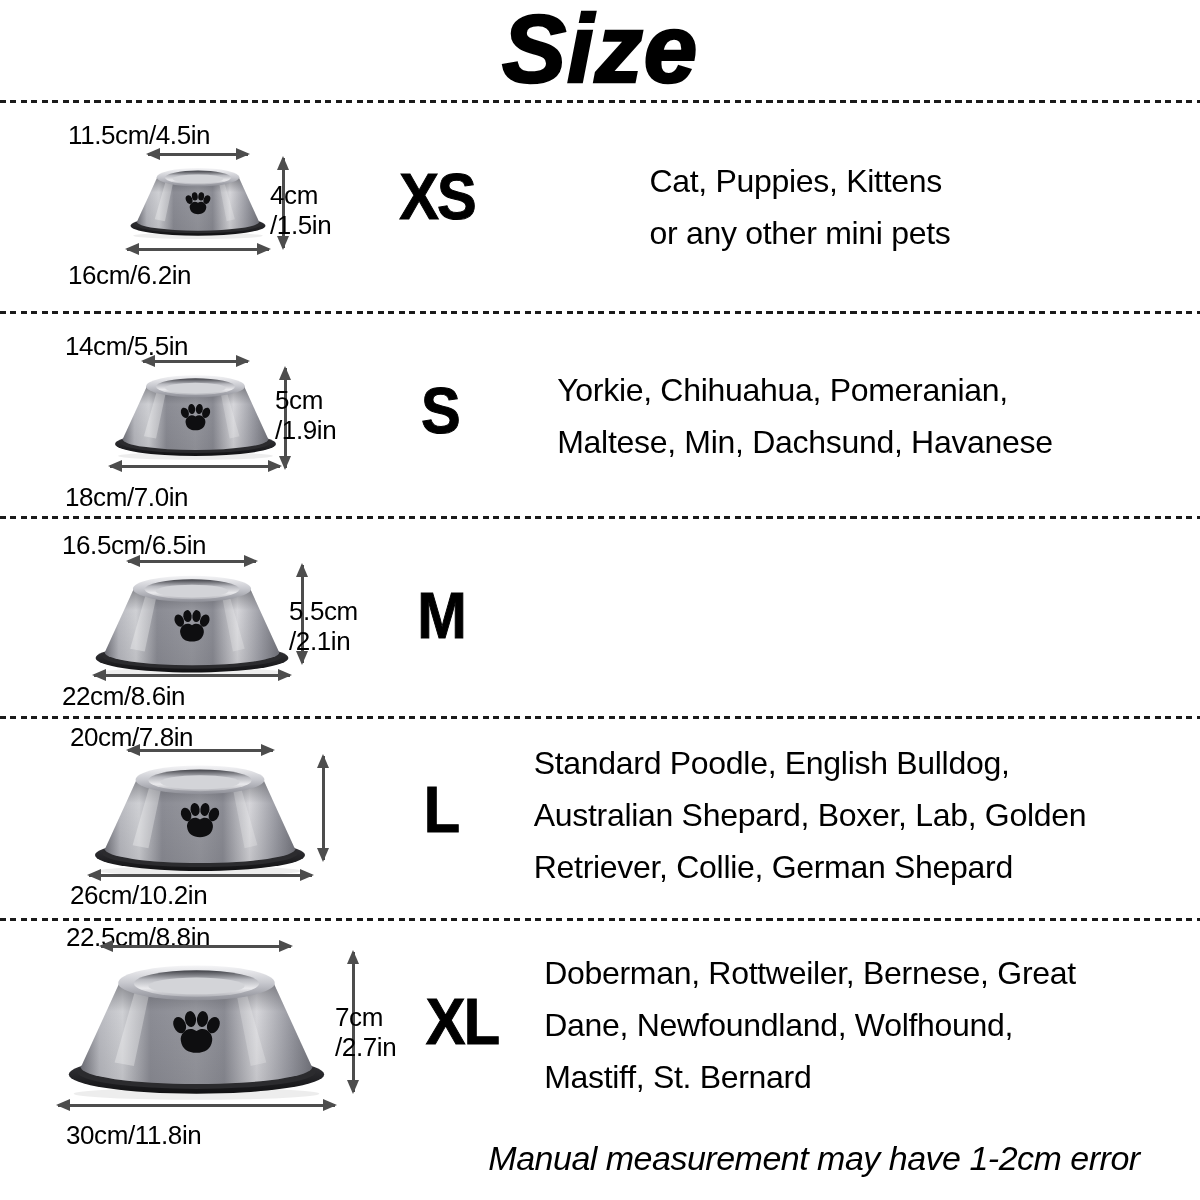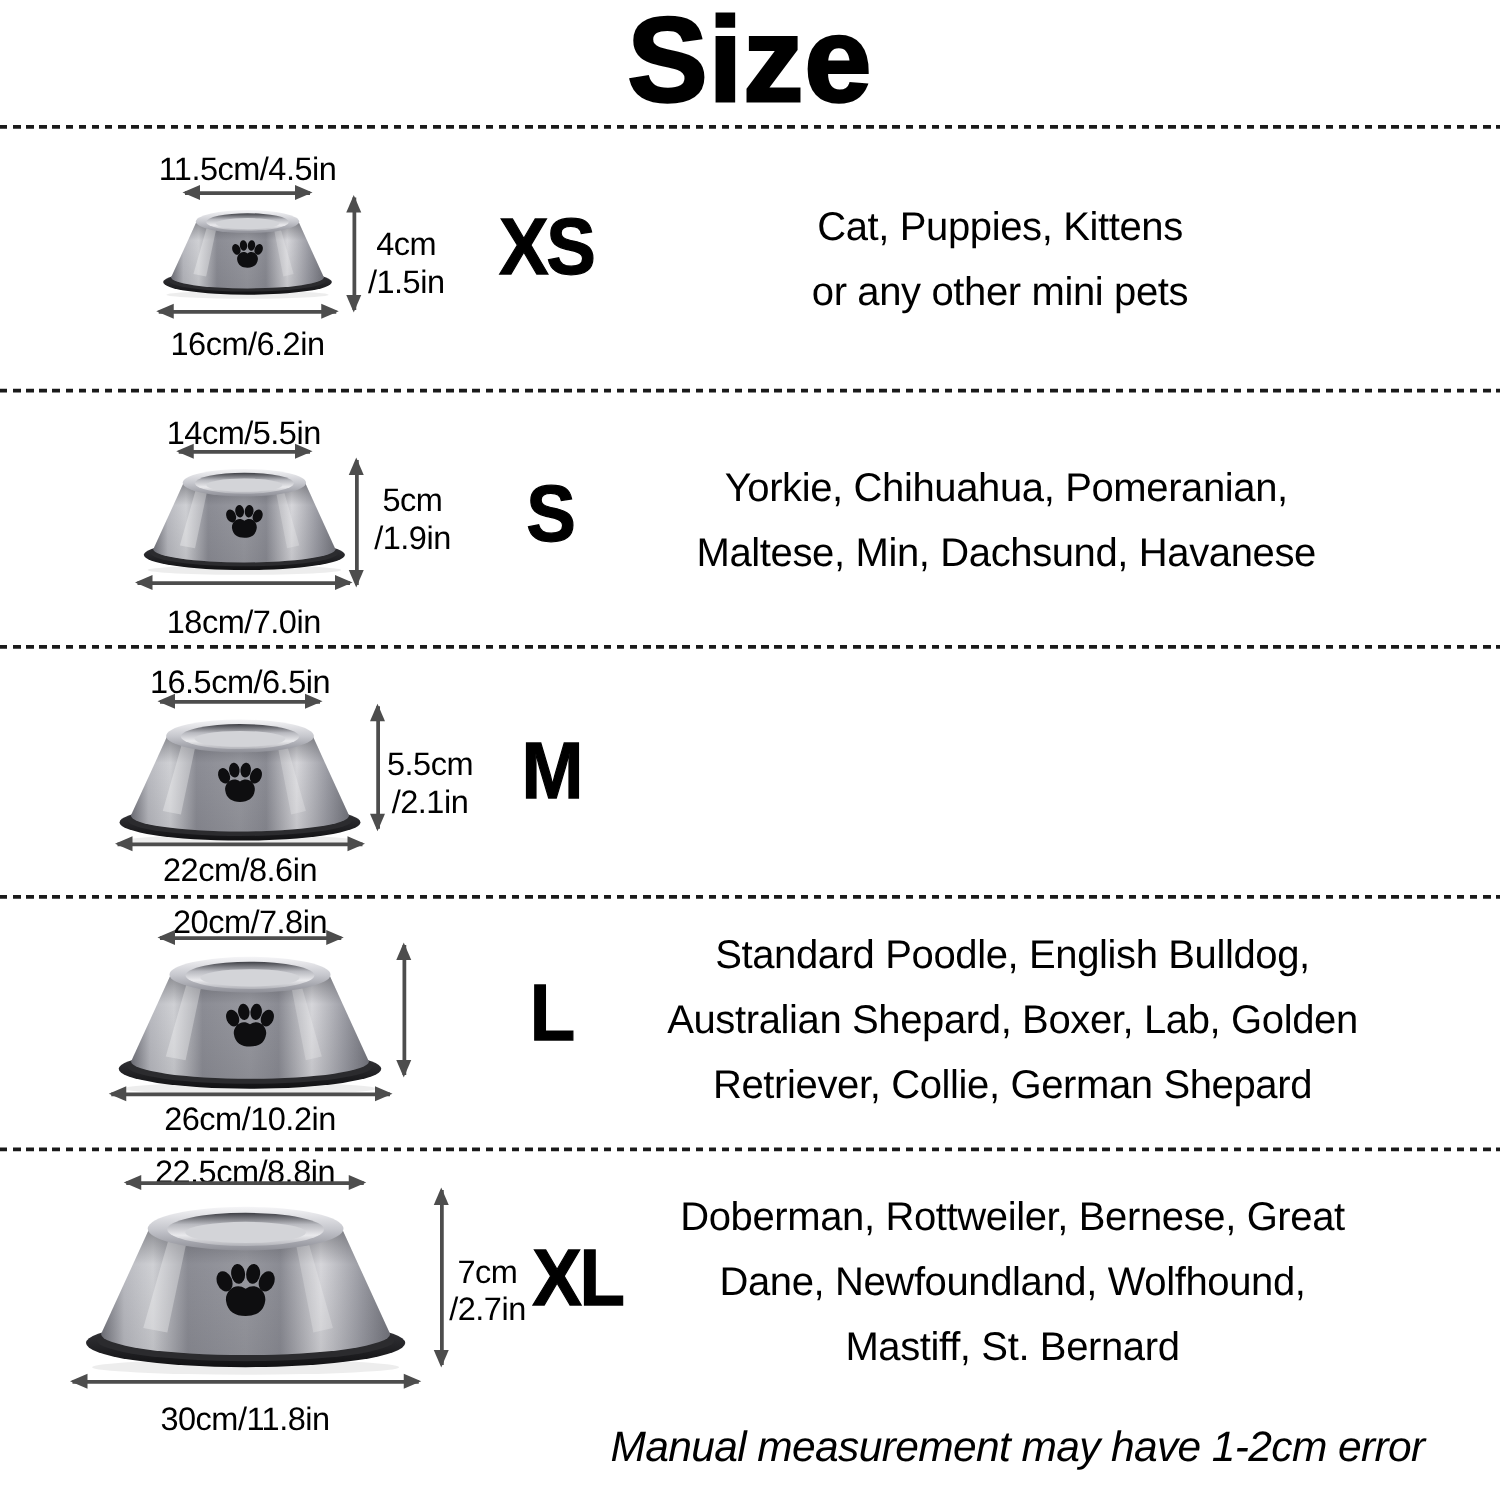--- a/index.html
+++ b/index.html
@@ -5,21 +5,21 @@
   html,body{margin:0;padding:0;}
   body{
     width:1200px;height:1200px;
     background:#ffffff;
     font-family:"Liberation Sans", sans-serif;
     color:var(--ink,#000);
     overflow:hidden;
     position:relative;
   }
   
-  .header{height:100px;position:relative;}
+  .header{height:100px;position:relative;font-style:italic;}
   .title{
     text-align:center;
     font-size:96px;
     font-weight:bold;
     letter-spacing:1px;
     line-height:98px;
     -webkit-text-stroke:2.5px var(--ink,#000);
   }
   
   .divider{
@@ -42,21 +42,20 @@
          --hlx:361px; --hly:65px; --lx:441px; --lcy:46.5%; --bx:810px; --bcy:49%;}
   .row-4{height:245px; --cx:196px; --bw:265px; --by:36px; --taw:190px; --tay:27px; --tly:4px;
          --baw:277px; --bay:186px; --bly:202px; --vx:352px; --vy:34px; --vh:140px;
          --hlx:390px; --hly:84px; --lx:462px; --lcy:42.5%; --bx:810px; --bcy:43.5%;}
 
   .dim{
     position:absolute;
     font-size:26px;
     letter-spacing:-0.4px;
     line-height:30px;
-    text-align:center;
     white-space:pre-line;
     color:var(--ink,#000);
   }
   .top-label{left:calc(var(--cx) - 130px);width:260px;top:var(--tly);}
   .bottom-label{left:calc(var(--cx) - 130px);width:260px;top:var(--bly);}
   .h-label{left:calc(var(--hlx) - 55px);width:110px;top:var(--hly);}
 
   
   .harrow{
     position:absolute;height:3px;background:var(--arrow,#4d4d4d);
@@ -97,21 +96,21 @@
     letter-spacing:-2px;
     -webkit-text-stroke:1px var(--ink,#000);
     white-space:nowrap;
   }
   
   .breeds{
     position:absolute;
     left:var(--bx);top:var(--bcy);
     transform:translate(-50%,-50%);
     width:max-content;max-width:680px;
-    text-align:center;
+    text-align:left;
     font-size:32px;line-height:52px;
     letter-spacing:-0.3px;
     white-space:pre-line;
   }
   
   .footer{
     position:absolute;
     left:464px;top:1139px;width:700px;
     text-align:center;
     font-size:34px;

